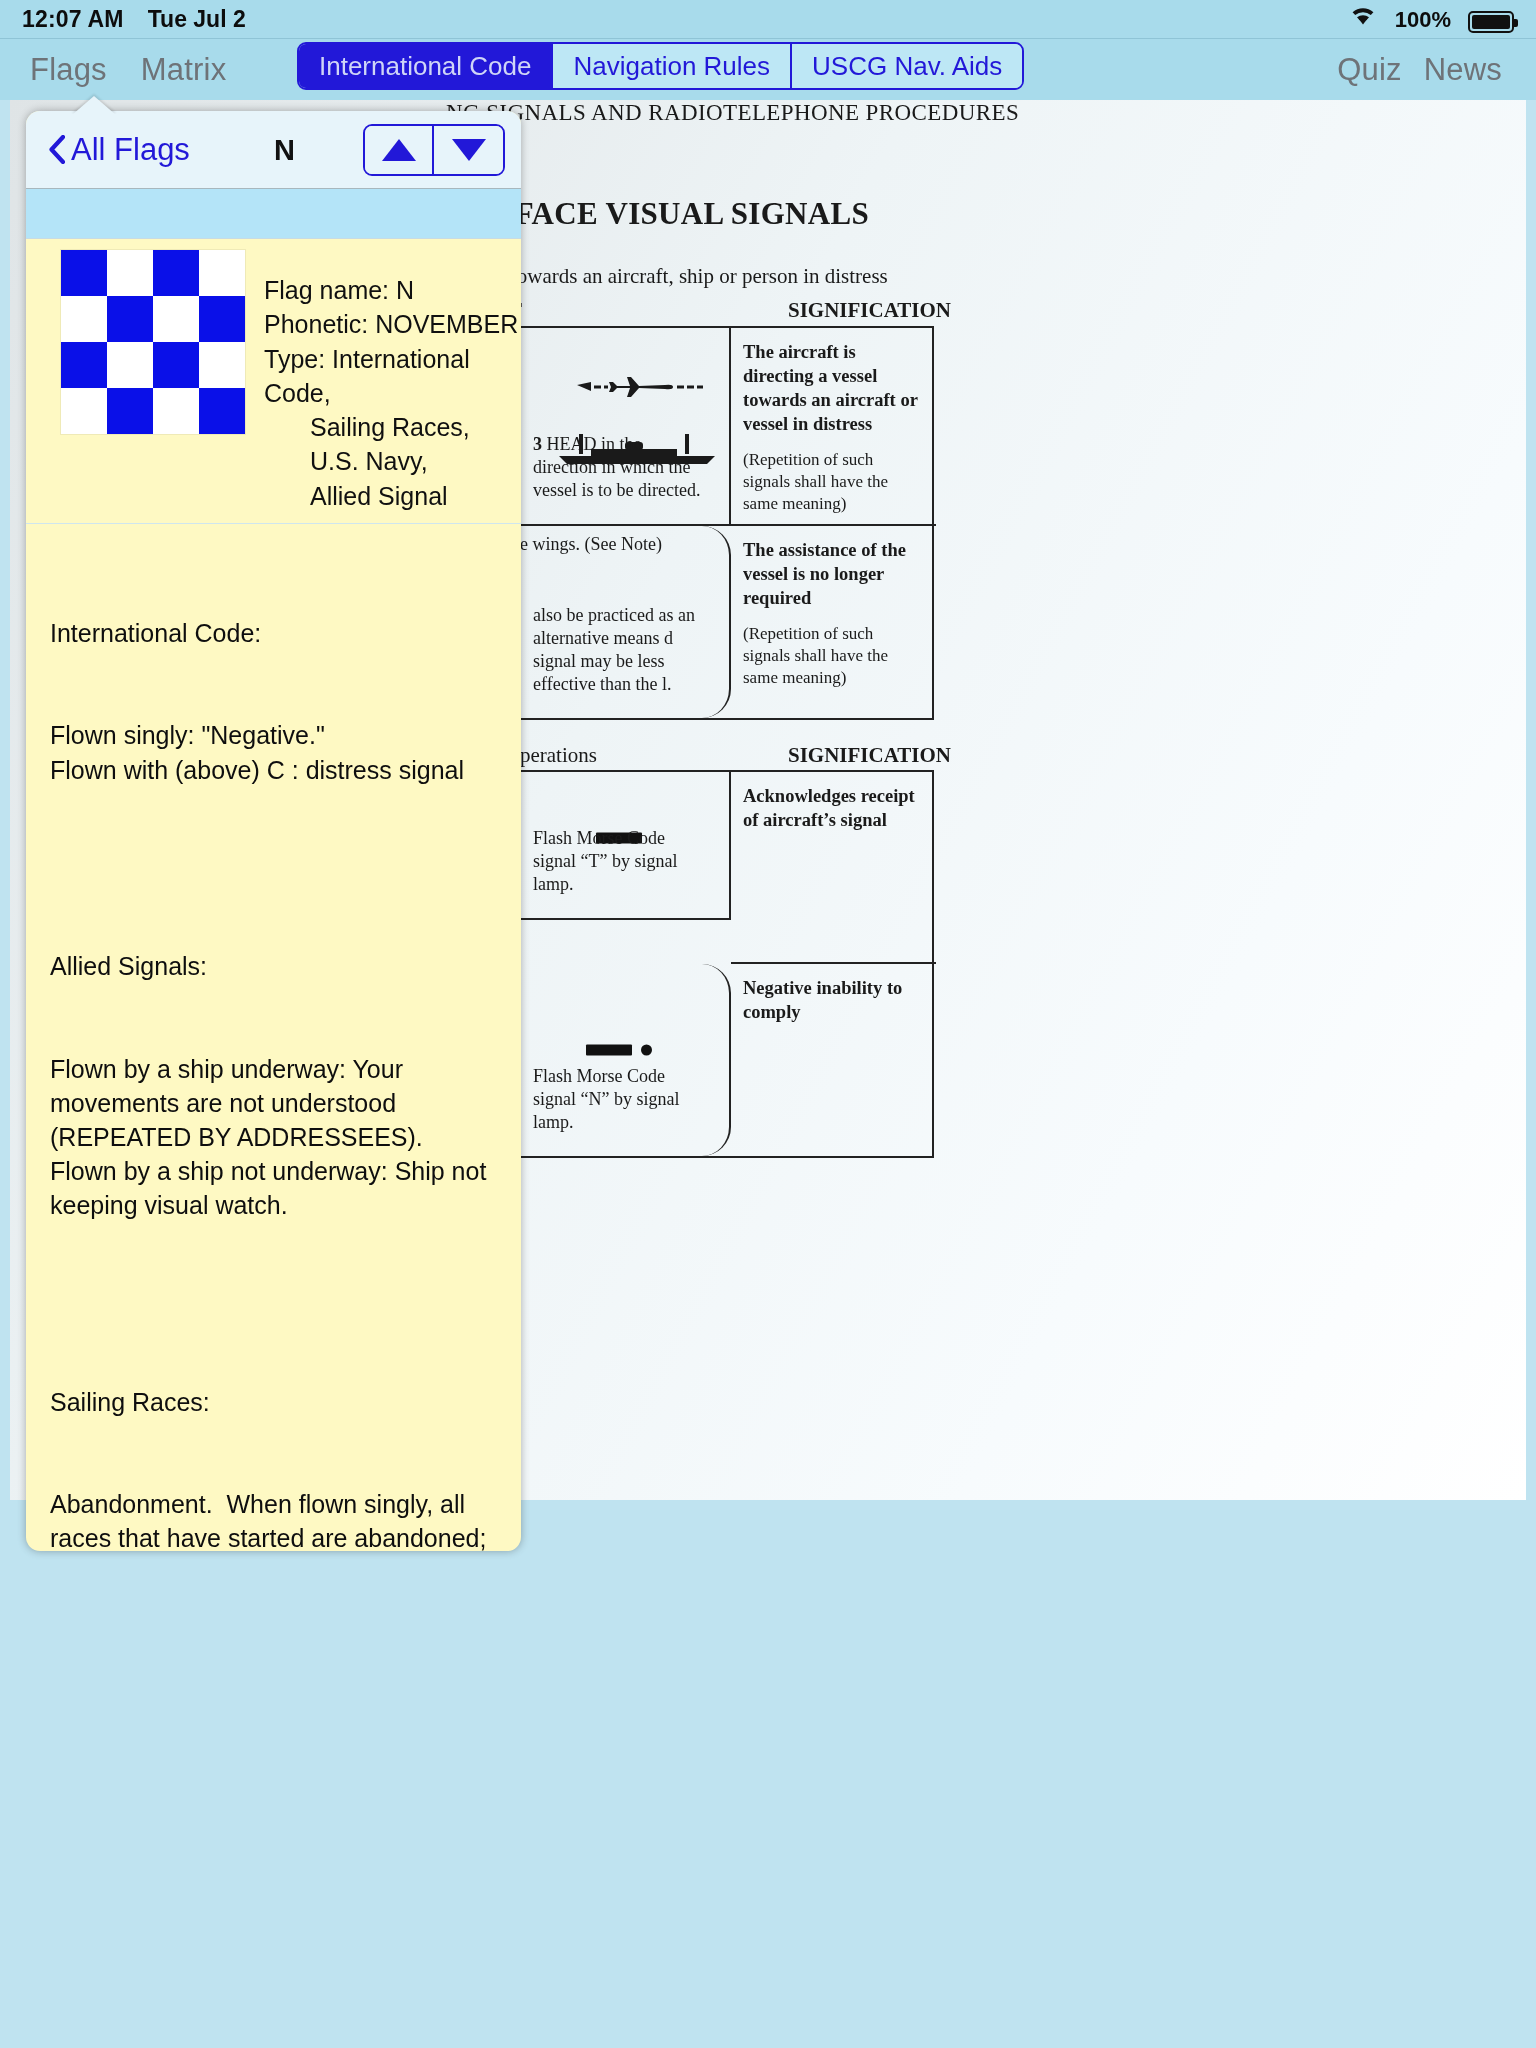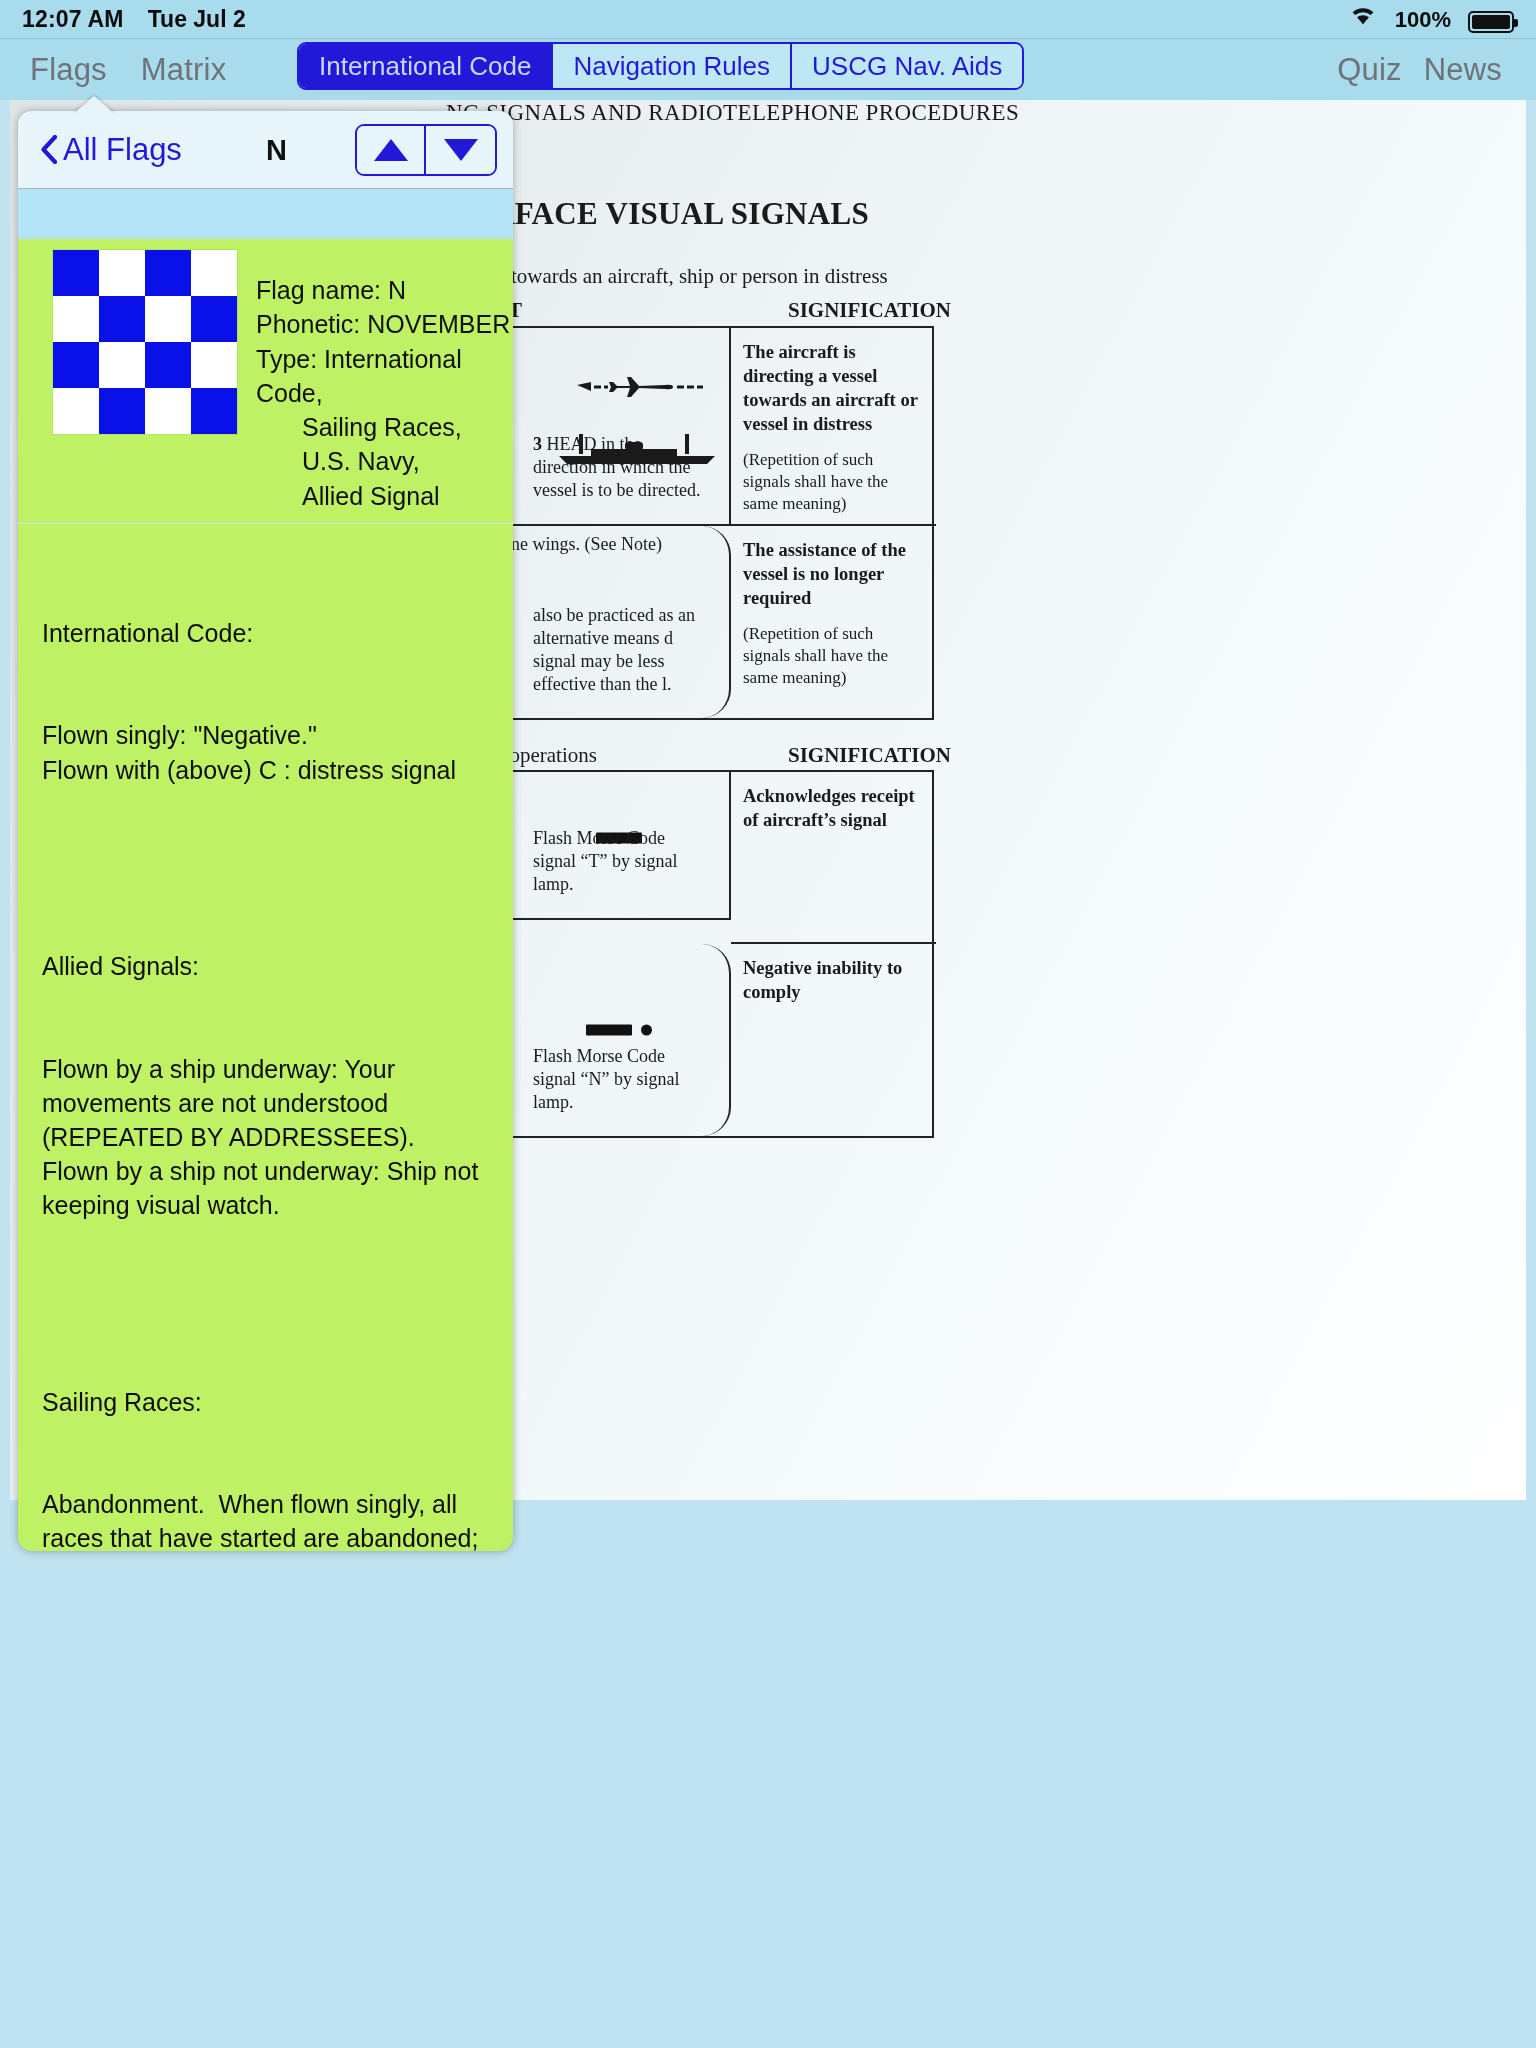--- a/index.html
+++ b/index.html
@@ -103,22 +103,22 @@
     position:absolute; left: 48px; top: 34px; width: 135px; height: 26px;
   }
   .ship { position:absolute; left: 36px; top: 92px; width: 160px; height: 34px; }
 
   .morse { position:absolute; left: 50%; top: 44%; transform: translate(-50%,-50%); display:flex; align-items:center; gap: 9px; }
   .dash { width: 46px; height: 11px; background: #111; border-radius: 1px; }
   .dot { width: 11px; height: 11px; background: #111; border-radius: 50%; }
 
   
   .popover {
-    position: absolute; left: 18px; top: 111px; width: 495px; height: 1440px;
-    background: #bef264;
+    position: absolute; left: 26px; top: 111px; width: 495px; height: 1440px;
+    background: #fef9c3;
     border-radius: 14px;
     box-shadow: 0 0 9px rgba(0,0,0,.30);
     overflow: hidden;
   }
   .pop-caret {
     position:absolute; left: 72px; top: 96px; width: 0; height: 0;
     border-left: 22px solid transparent; border-right: 22px solid transparent;
     border-bottom: 19px solid #e7f4fa;
     filter: drop-shadow(0 -2px 1px rgba(0,0,0,.12));
     z-index: 3;
@@ -256,21 +256,21 @@
 
     <div class="tbl tbl-2">
       <div class="cell" style="height:148px">
         <div class="art">
           <div class="morse">
               <span class="dash"></span>
             </div>
           <div class="cell-cap">Flash Morse Code signal “T” by signal lamp.</div>
         </div>
       </div>
-      <div class="cell r" style="height:172px">
+      <div class="cell r" style="height:192px">
         <div class="sig-head">Acknowledges receipt of aircraft’s signal</div>
       </div>
       <div class="cell last" style="height:192px">
         <div class="art">
           <div class="morse">
               <span class="dash"></span>
               <span class="dot"></span>
             </div>
           <div class="cell-cap">Flash Morse Code signal “N” by signal lamp.</div>
         </div>

